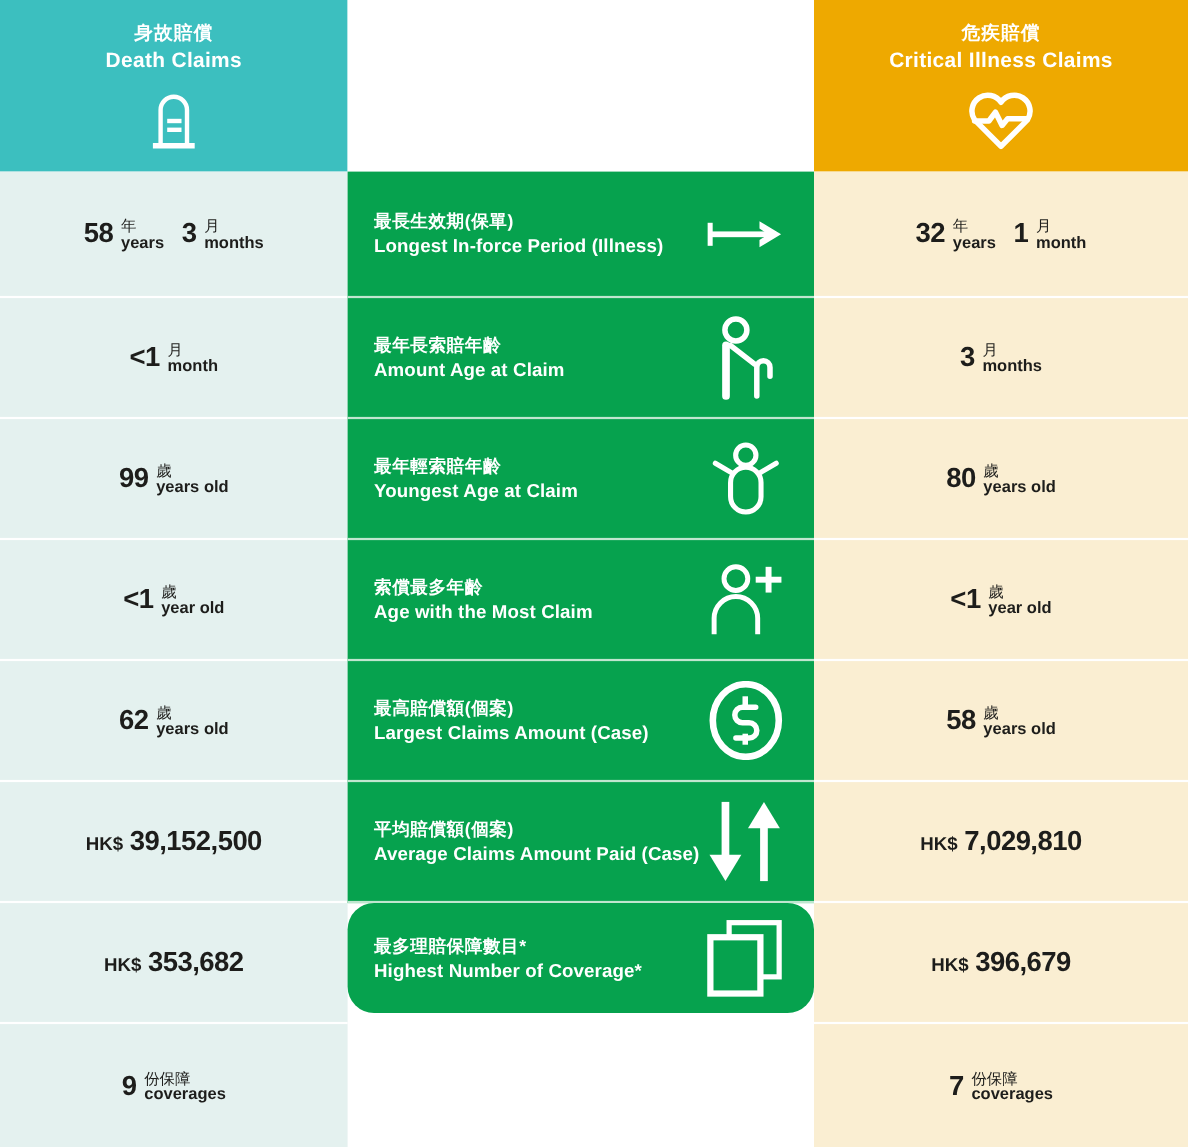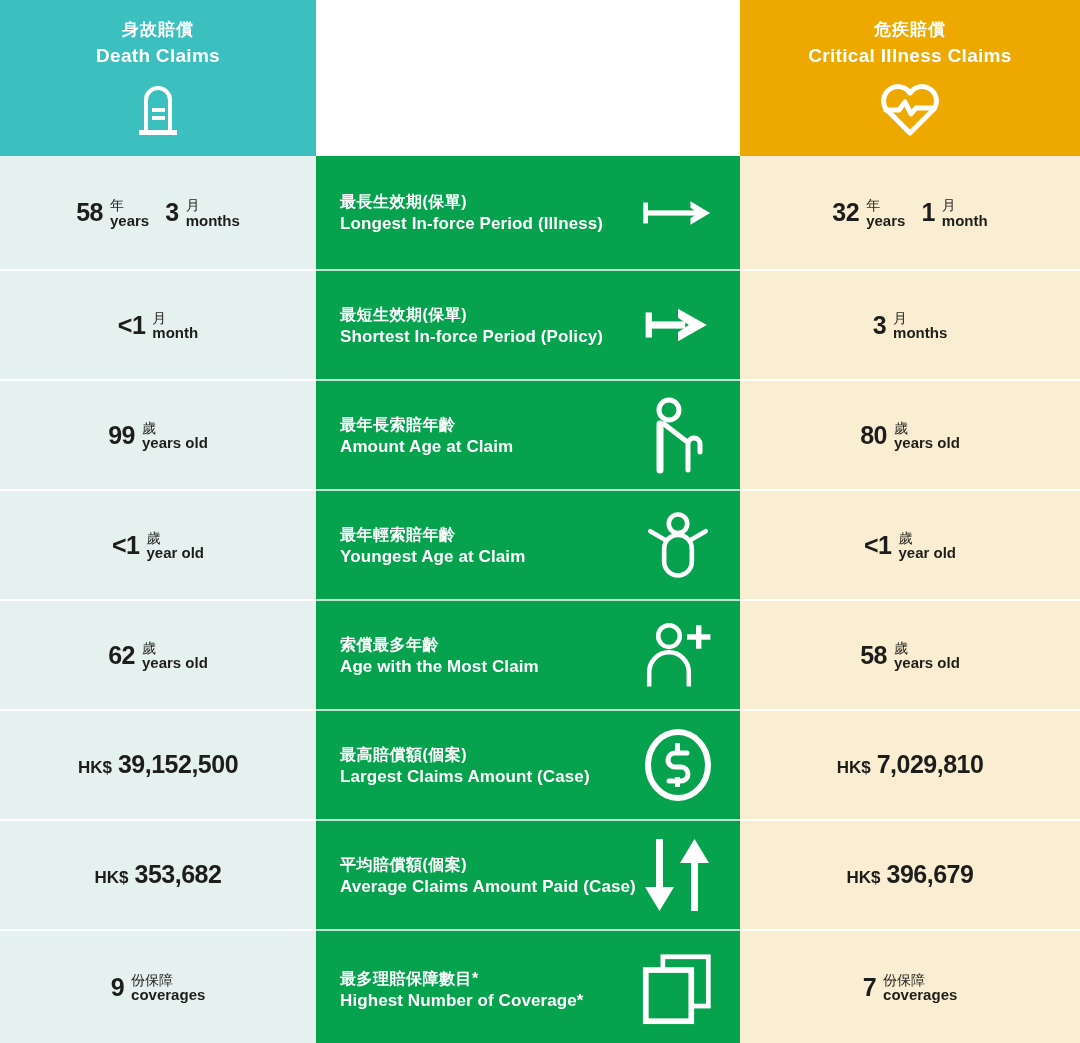--- a/index.html
+++ b/index.html
@@ -216,37 +216,20 @@
                   <path d="M74 12 L104 30 L74 48 L74 38 L86 30 L74 22 Z" fill="#fff"></path>
                 </svg>
               </div>
             </div>
           </div>
         </div>
         <div class="row" style="width: 100%;">
           <div class="mid-cell" style="height: 110px; width: 100%;">
             <div class="mid-inner">
               <div class="lbl">
-                <div class="lbl-zh">最短生效期(保單)</div>
-                <div class="lbl-en">Shortest In-force Period (Policy)</div>
-              </div>
-              <div class="mid-icon">
-                <svg width="80" height="60" viewBox="0 0 80 60">
-                  <rect x="4" y="16" width="7" height="28" fill="#fff"></rect>
-                  <rect x="8" y="26" width="40" height="8" fill="#fff"></rect>
-                  <path d="M40 12 L72 30 L40 48 L40 38 L52 30 L40 22 Z" fill="#fff"></path>
-                </svg>
-              </div>
-            </div>
-          </div>
-        </div>
-        <div class="row" style="width: 100%;">
-          <div class="mid-cell" style="height: 110px; width: 100%;">
-            <div class="mid-inner">
-              <div class="lbl">
                 <div class="lbl-zh">最年長索賠年齡</div>
                 <div class="lbl-en">Amount Age at Claim</div>
               </div>
               <div class="mid-icon">
                 <svg width="72" height="78" viewBox="0 0 72 78">
                   <circle cx="27" cy="14" r="10" fill="none" stroke="#fff" stroke-width="5"></circle>
                   <path d="M18 28 L18 74" stroke="#fff" stroke-width="7" stroke-linecap="round" fill="none"></path>
                   <path d="M22 28 L44 45" stroke="#fff" stroke-width="5" stroke-linecap="round" fill="none"></path>
                   <path d="M46 74 L46 48 A6 6 0 0 1 58 48 L58 56" stroke="#fff" stroke-width="5" fill="none" stroke-linecap="round"></path>
                 </svg>
@@ -320,21 +303,21 @@
                   <rect x="13" y="2" width="7" height="58" fill="#fff"></rect>
                   <path d="M16.5 74 L2 50 L31 50 Z" fill="#fff"></path>
                   <rect x="48" y="16" width="7" height="58" fill="#fff"></rect>
                   <path d="M51.5 2 L66 26 L37 26 Z" fill="#fff"></path>
                 </svg>
               </div>
             </div>
           </div>
         </div>
         <div class="row" style="width: 100%;">
-          <div class="mid-cell" style="height: 116px; width: 100%;">
+          <div class="mid-cell" style="height: 100px; width: 100%; border-radius: 24px;">
             <div class="mid-inner">
               <div class="lbl">
                 <div class="lbl-zh">最多理賠保障數目*</div>
                 <div class="lbl-en">Highest Number of Coverage*</div>
               </div>
               <div class="mid-icon">
                 <svg width="76" height="76" viewBox="0 0 76 76">
                   <rect x="22" y="4" width="48" height="52" fill="none" stroke="#fff" stroke-width="5"></rect>
                   <rect x="4" y="18" width="48" height="54" fill="#06a24e" stroke="#fff" stroke-width="6"></rect>
                 </svg>

